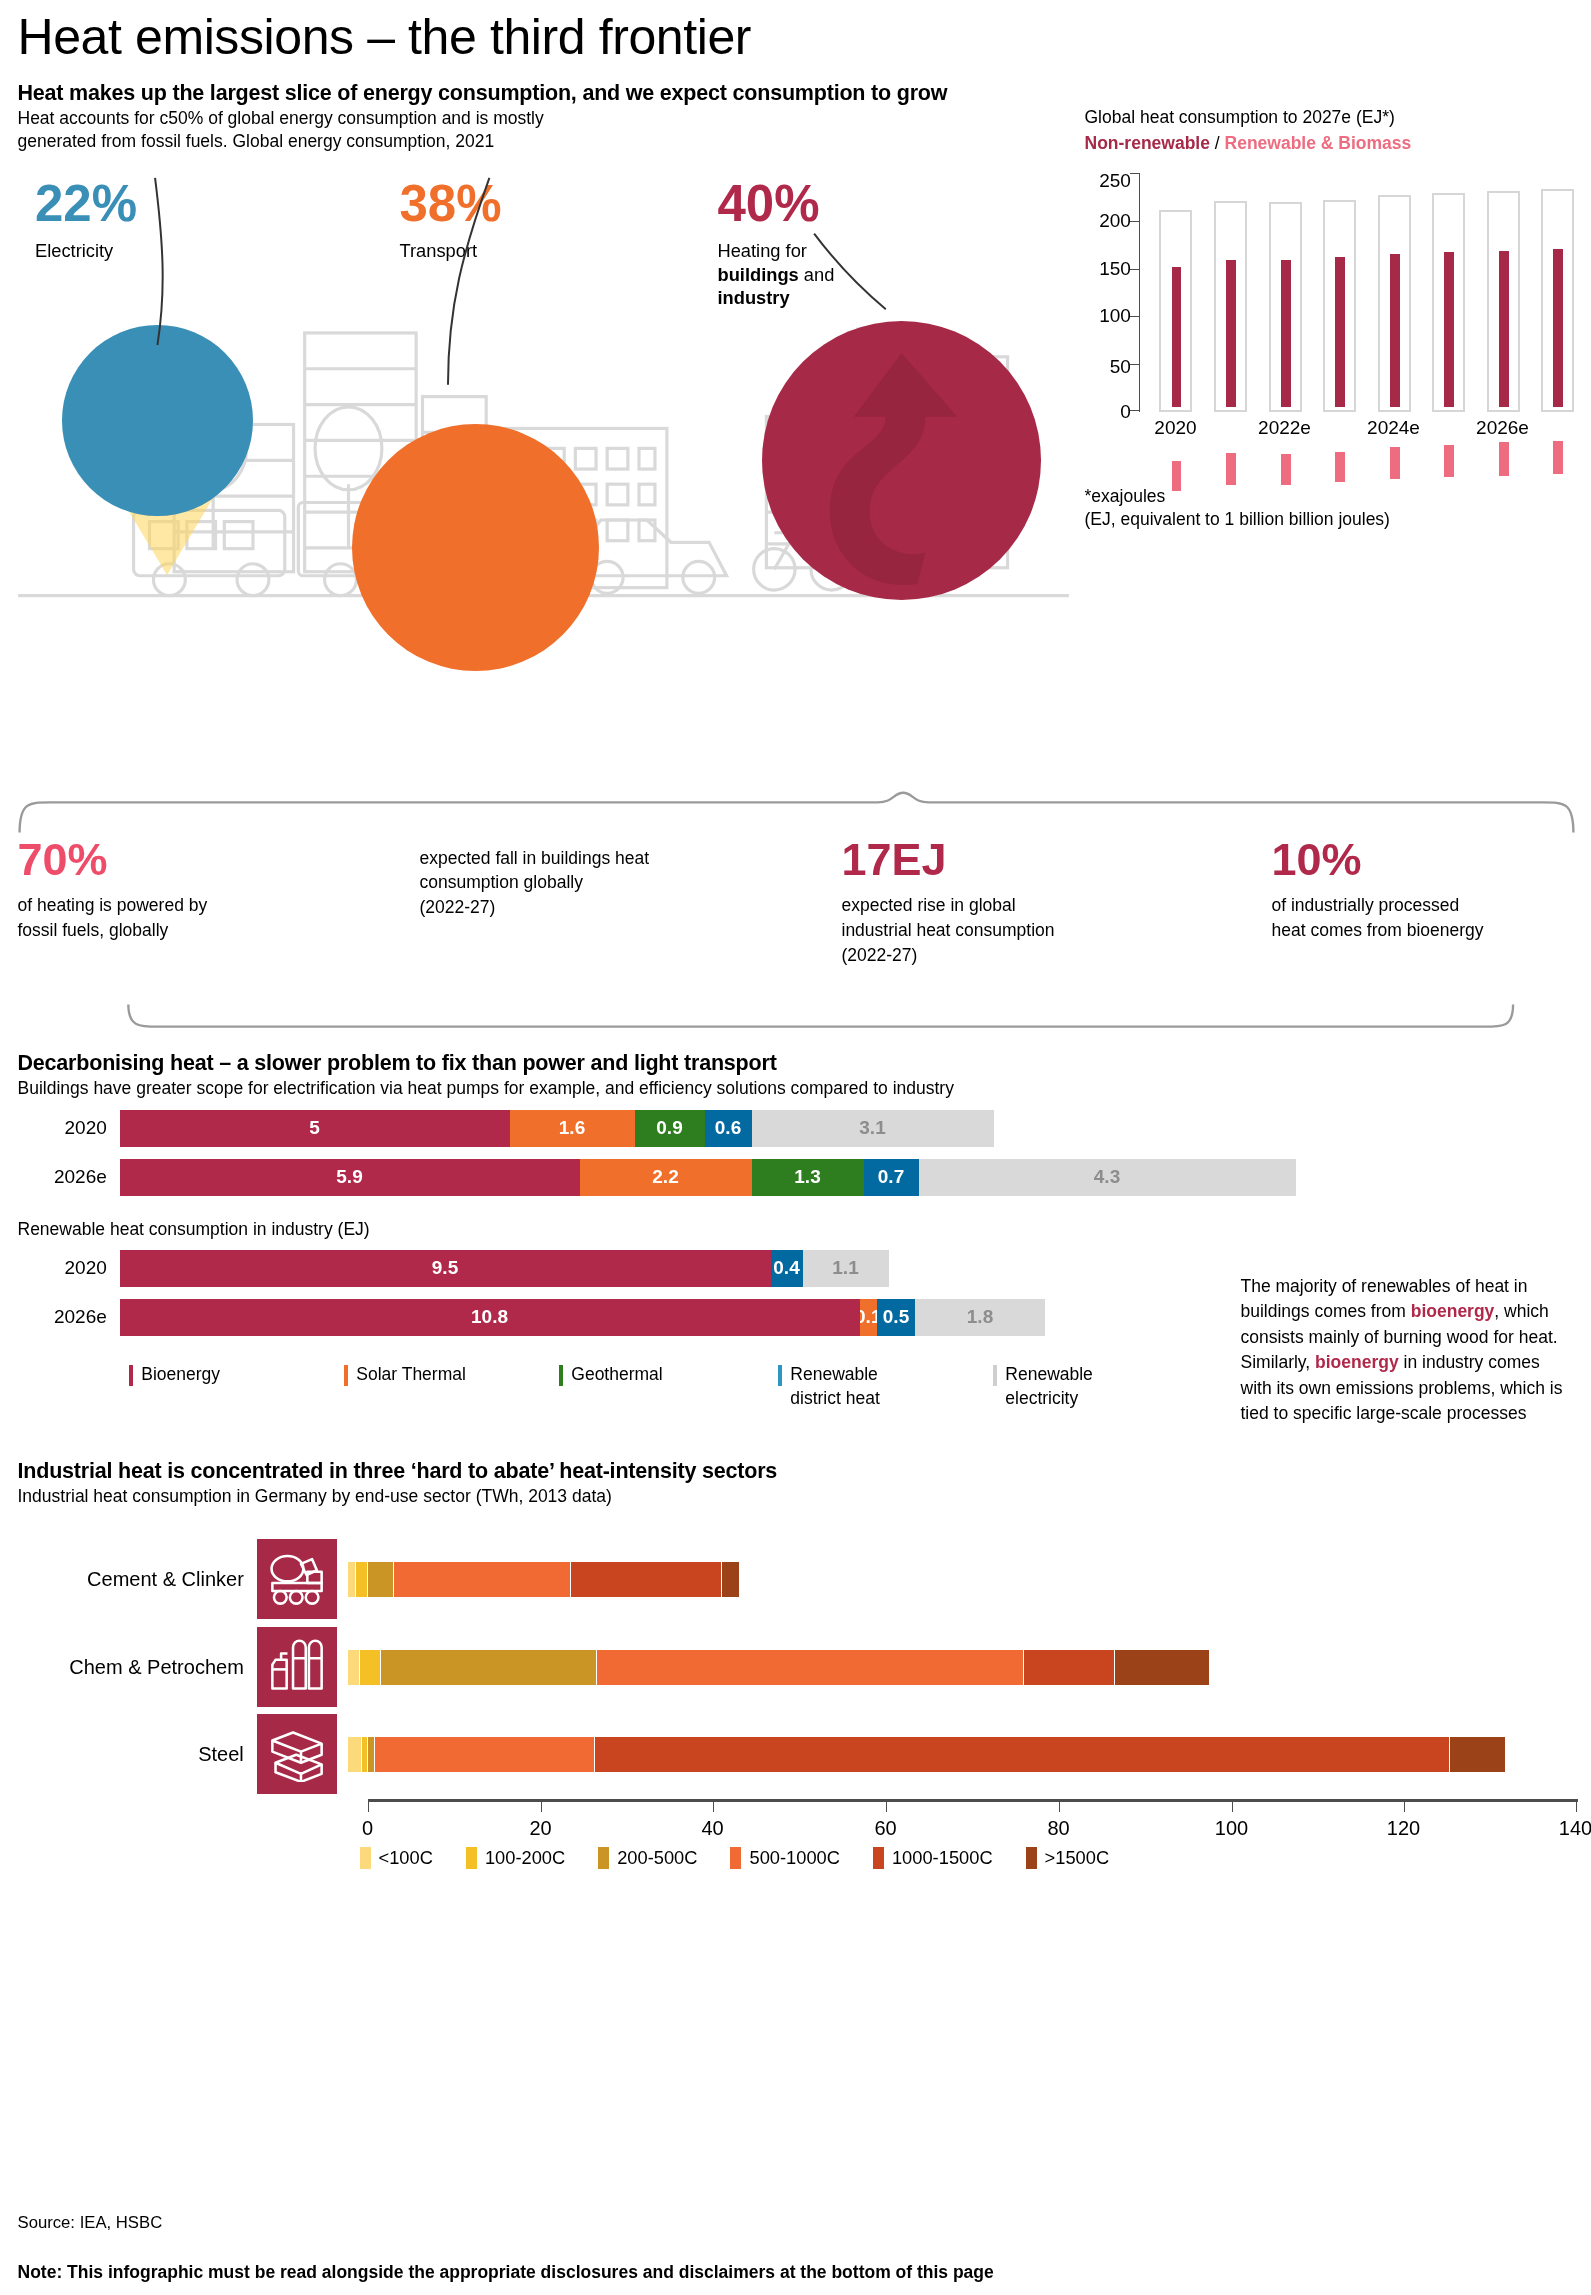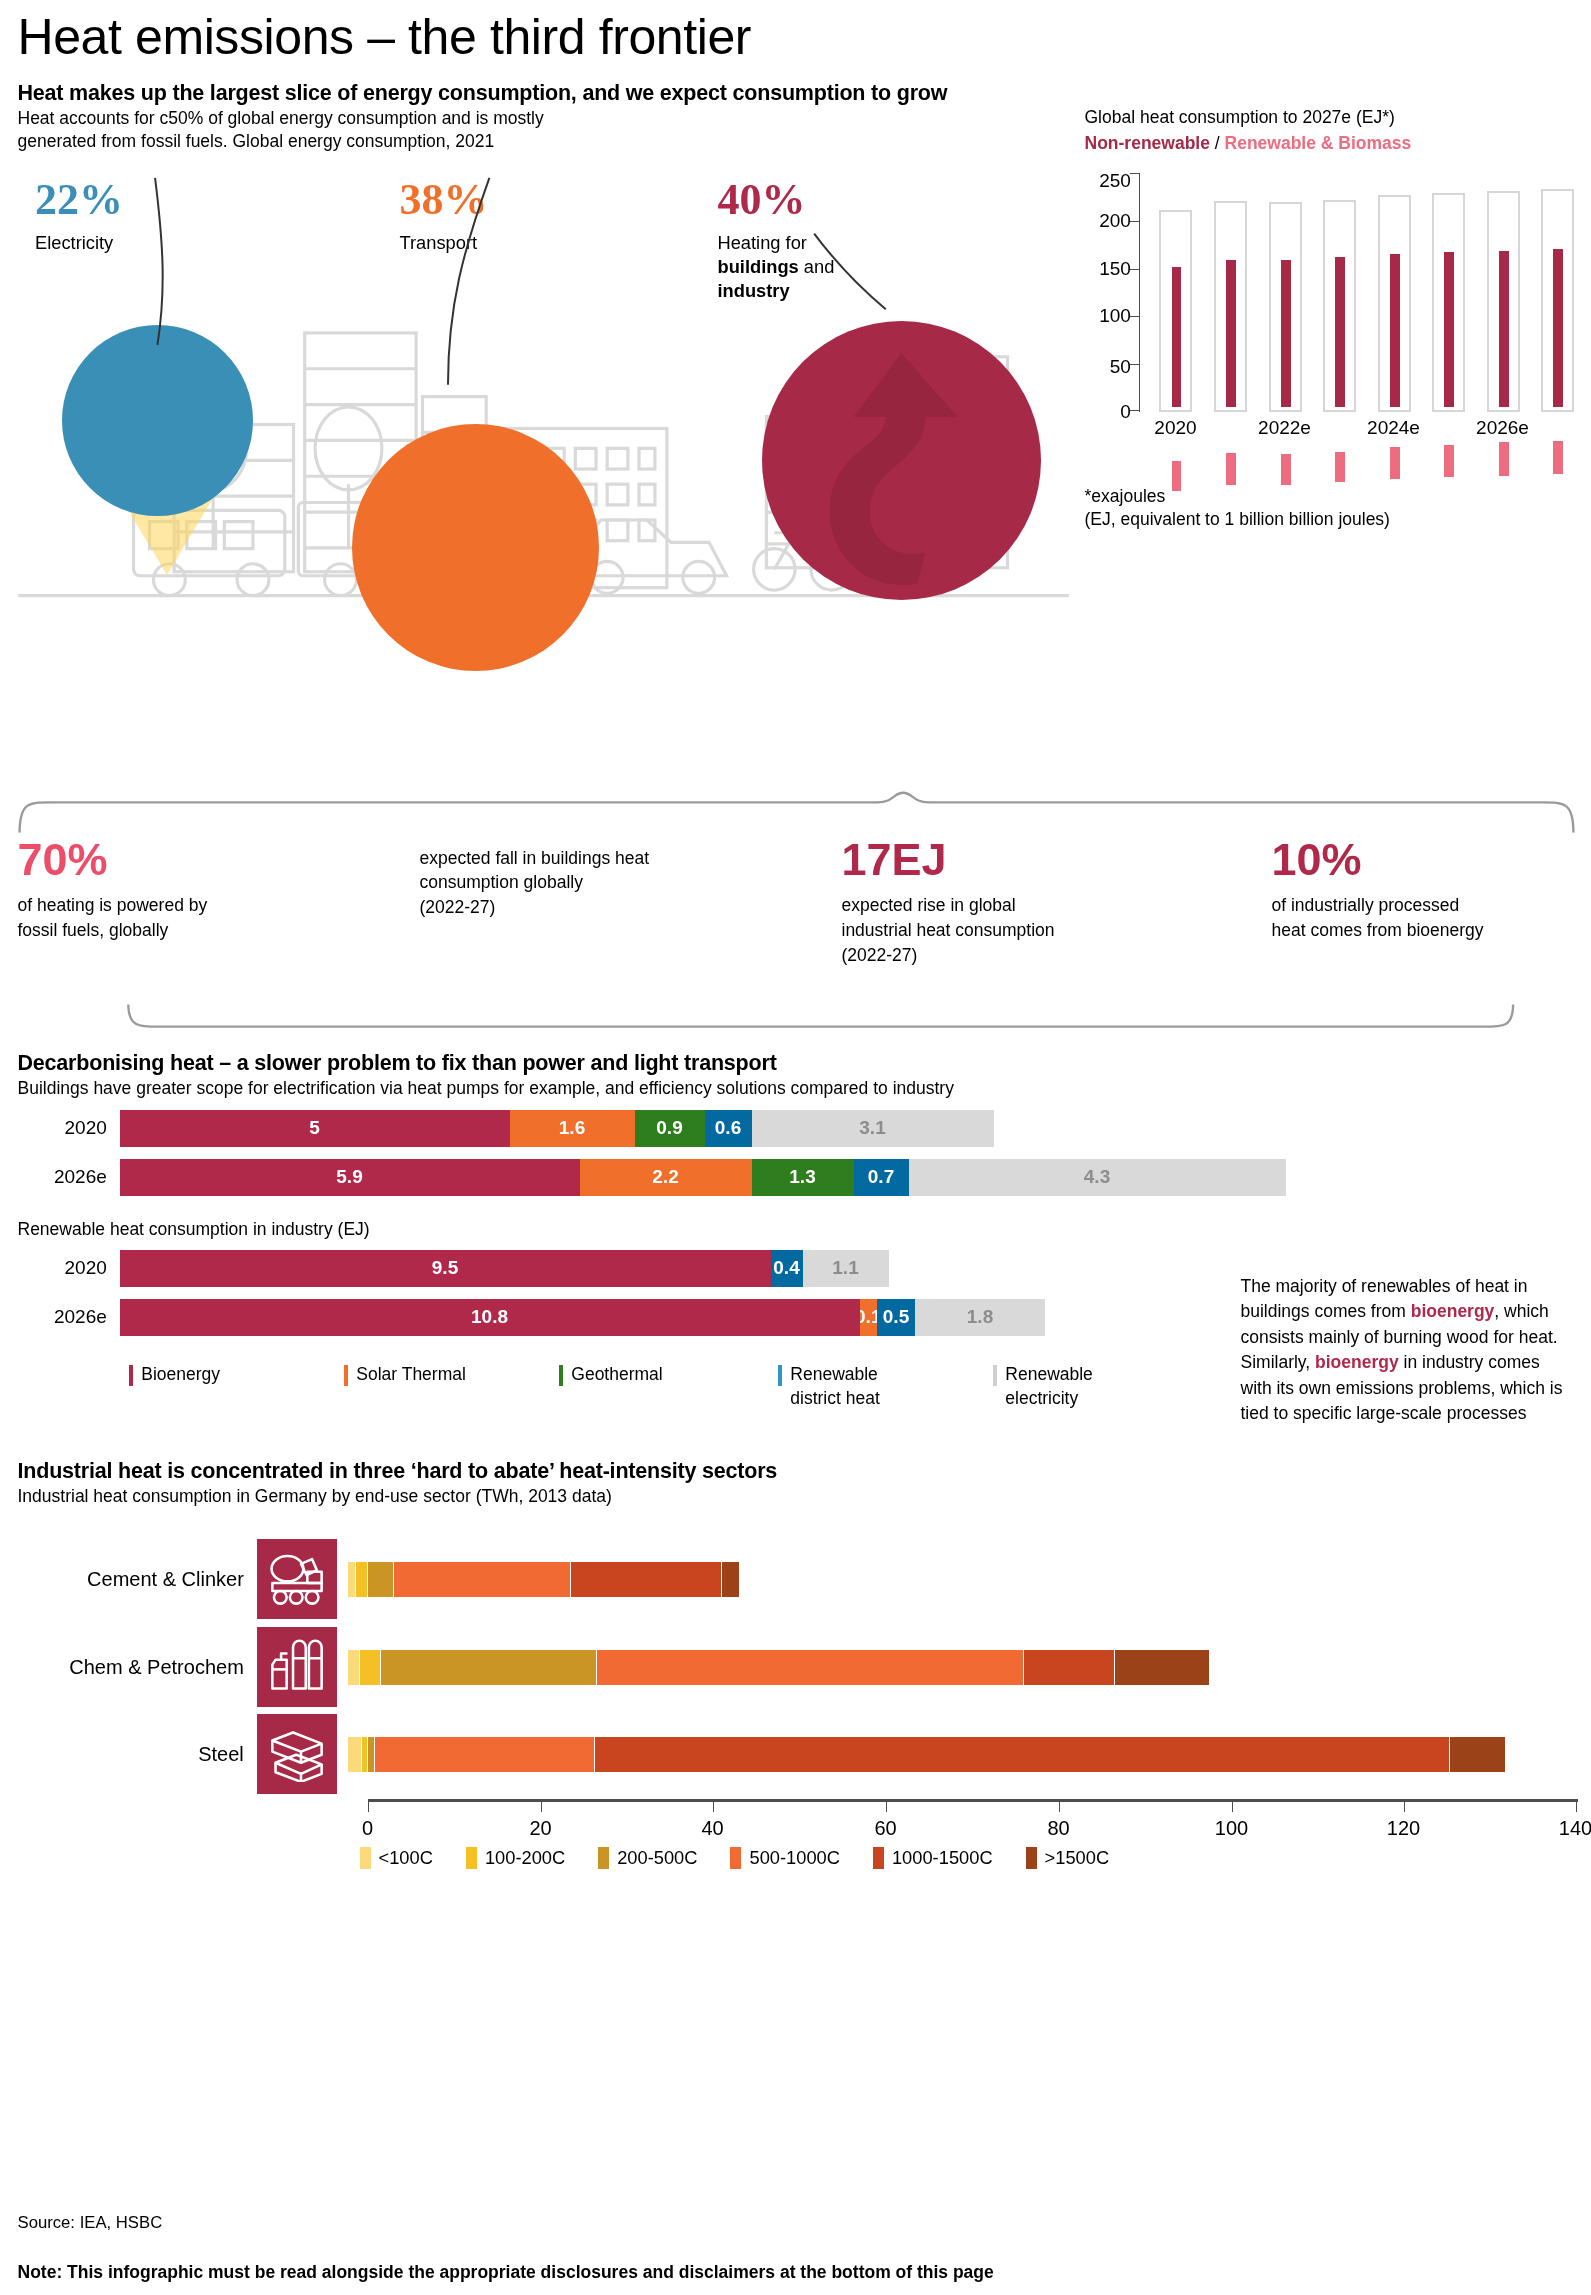--- a/index.html
+++ b/index.html
@@ -23,21 +23,21 @@
   .sub-text { font-size: 17.5px; line-height: 1.32; margin-top: 1px; }
 
   
   .top-wrap { position: relative; height: 685px; }
 
   .left-col { position: absolute; left: 0; top: 0; width: 1051px; }
   .right-col { position: absolute; left: 1067px; top: 0; width: 509px; }
 
   .pct-row { position: relative; height: 96px; margin-top: 24px; }
   .pct-block { position: absolute; top: 0; }
-  .pct-num { font-size: 44px; font-weight: bold; line-height: 1.05; font-family: Liberation Serif, serif; }
+  .pct-num { font-size: 51px; font-weight: bold; line-height: 1.05; }
   .pct-lbl { font-size: 18.3px; line-height: 1.3; margin-top: 8px; }
   .pct-lbl b { font-weight: bold; }
 
   
   .scene { position: absolute; left: 0; top: 215px; width: 1051px; height: 398px; }
 
   .circle { position: absolute; border-radius: 50%; }
   .c-elec { width: 191px; height: 191px; left: 44px; top: 4px; background: #3a8fb7; }
   .c-trans { width: 247px; height: 247px; left: 334px; top: 103px; background: #f0702b; }
   .c-heat { width: 279px; height: 279px; left: 744px; top: 0px; background: #a62a47; }
@@ -386,21 +386,21 @@
       <div class="seg s-dis" style="width:47px">0.6</div>
       <div class="seg s-ele grey" style="width:242px">3.1</div>
     </div>
   </div>
 
   <div class="stack-row">
     <div class="stack-lbl">2026e</div>
     <div class="stack-bar">
       <div class="seg s-bio" style="width:460px">5.9</div>
       <div class="seg s-sol" style="width:172px">2.2</div>
-      <div class="seg s-geo" style="width:102px">1.3</div>
+      <div class="seg s-geo" style="width:112px">1.3</div>
       <div class="seg s-dis" style="width:55px">0.7</div>
       <div class="seg s-ele grey" style="width:377px">4.3</div>
     </div>
   </div>
 
   <div class="stack-title">Renewable heat consumption in industry (EJ)</div>
 
   <div class="stack-row">
     <div class="stack-lbl">2020</div>
     <div class="stack-bar">

